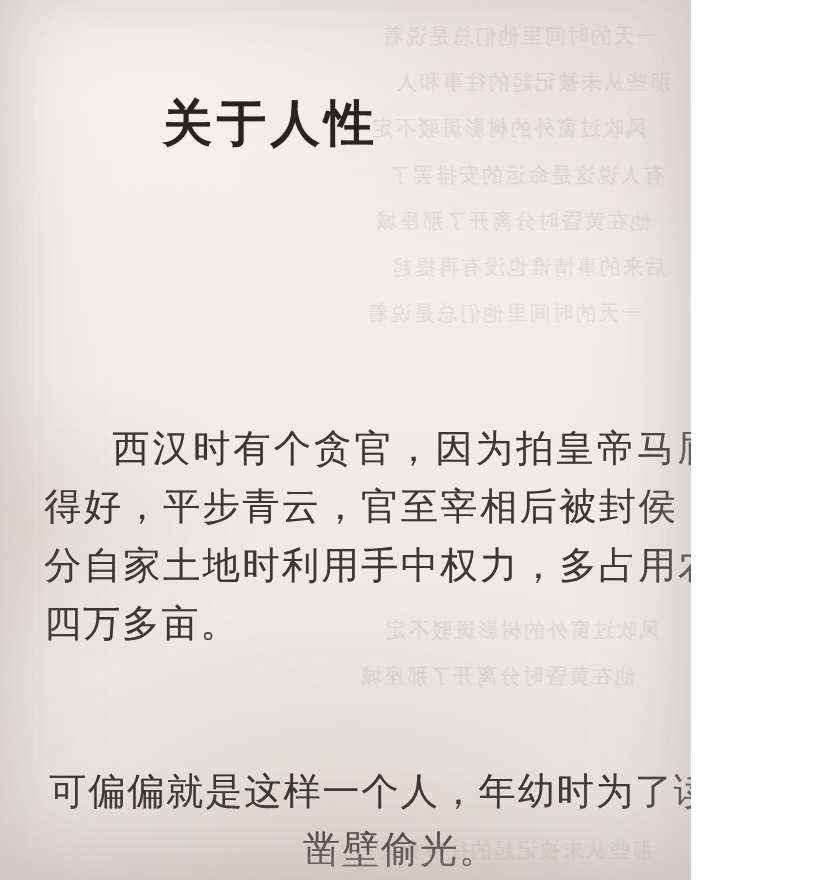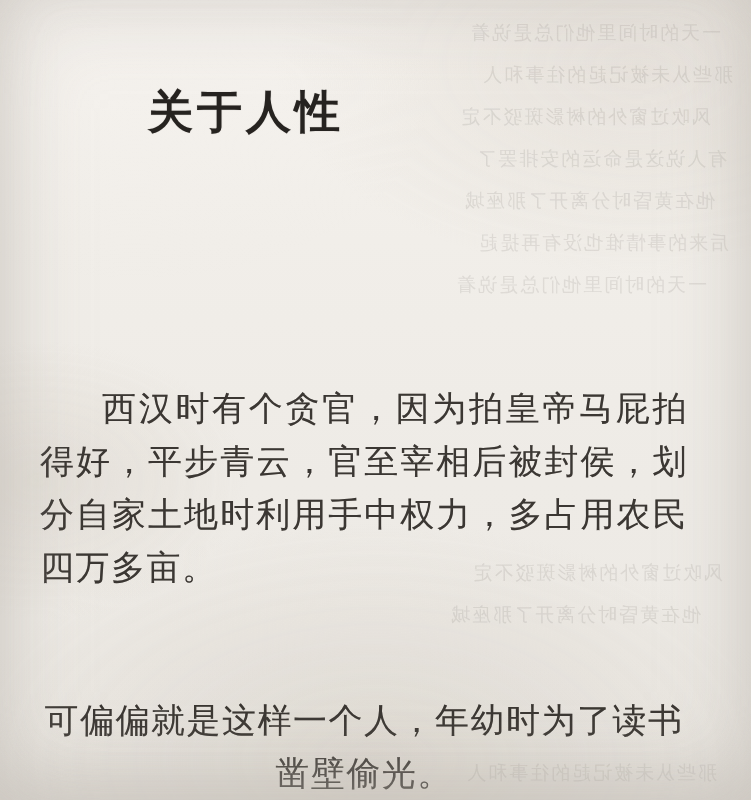--- a/index.html
+++ b/index.html
@@ -2,21 +2,21 @@
 <html><head>
 <meta charset="utf-8">
 <style>
   html, body {
     margin: 0;
     padding: 0;
     background: #ffffff;
   }
   .page {
     position: relative;
-    width: 751px;
+    width: 628px;
     height: 800px;
     overflow: hidden;
     background:
       linear-gradient(180deg, rgba(246,243,239,1) 0%, rgba(241,238,233,1) 30%, rgba(238,235,230,1) 60%, rgba(236,233,228,1) 100%);
     font-family: "Liberation Sans", sans-serif;
     color: #3a3733;
   }
 
   
   .paper-grain {

